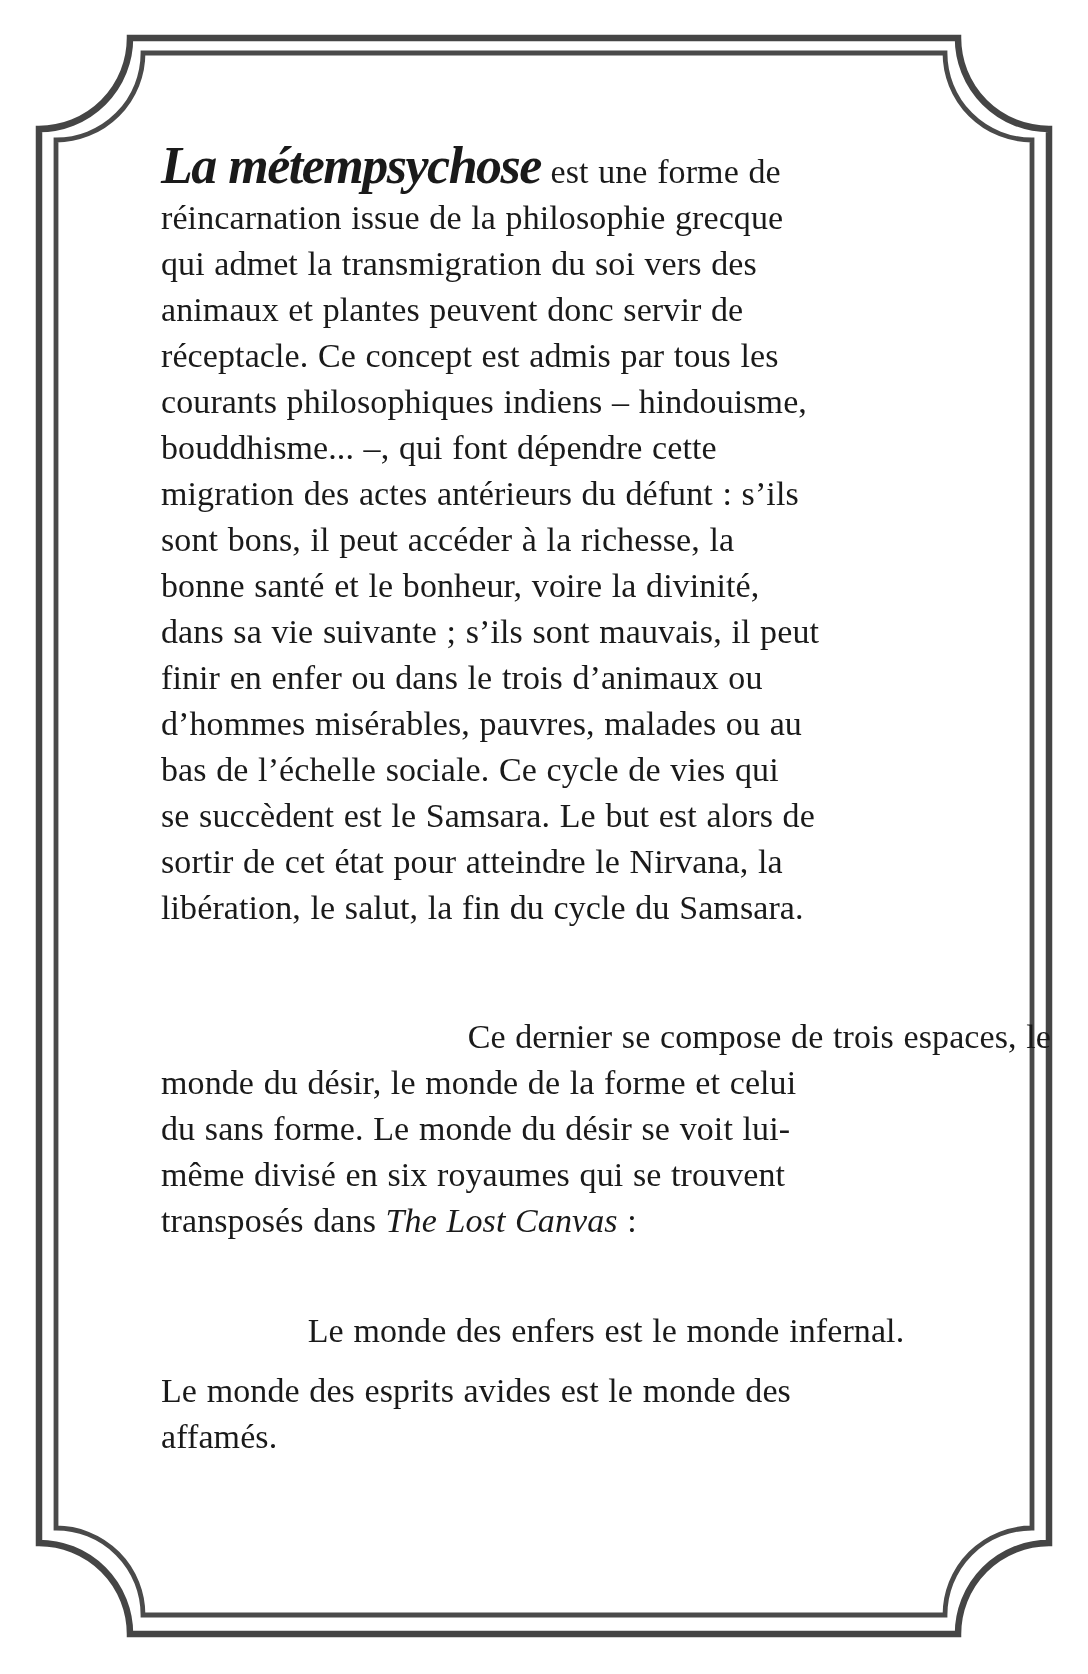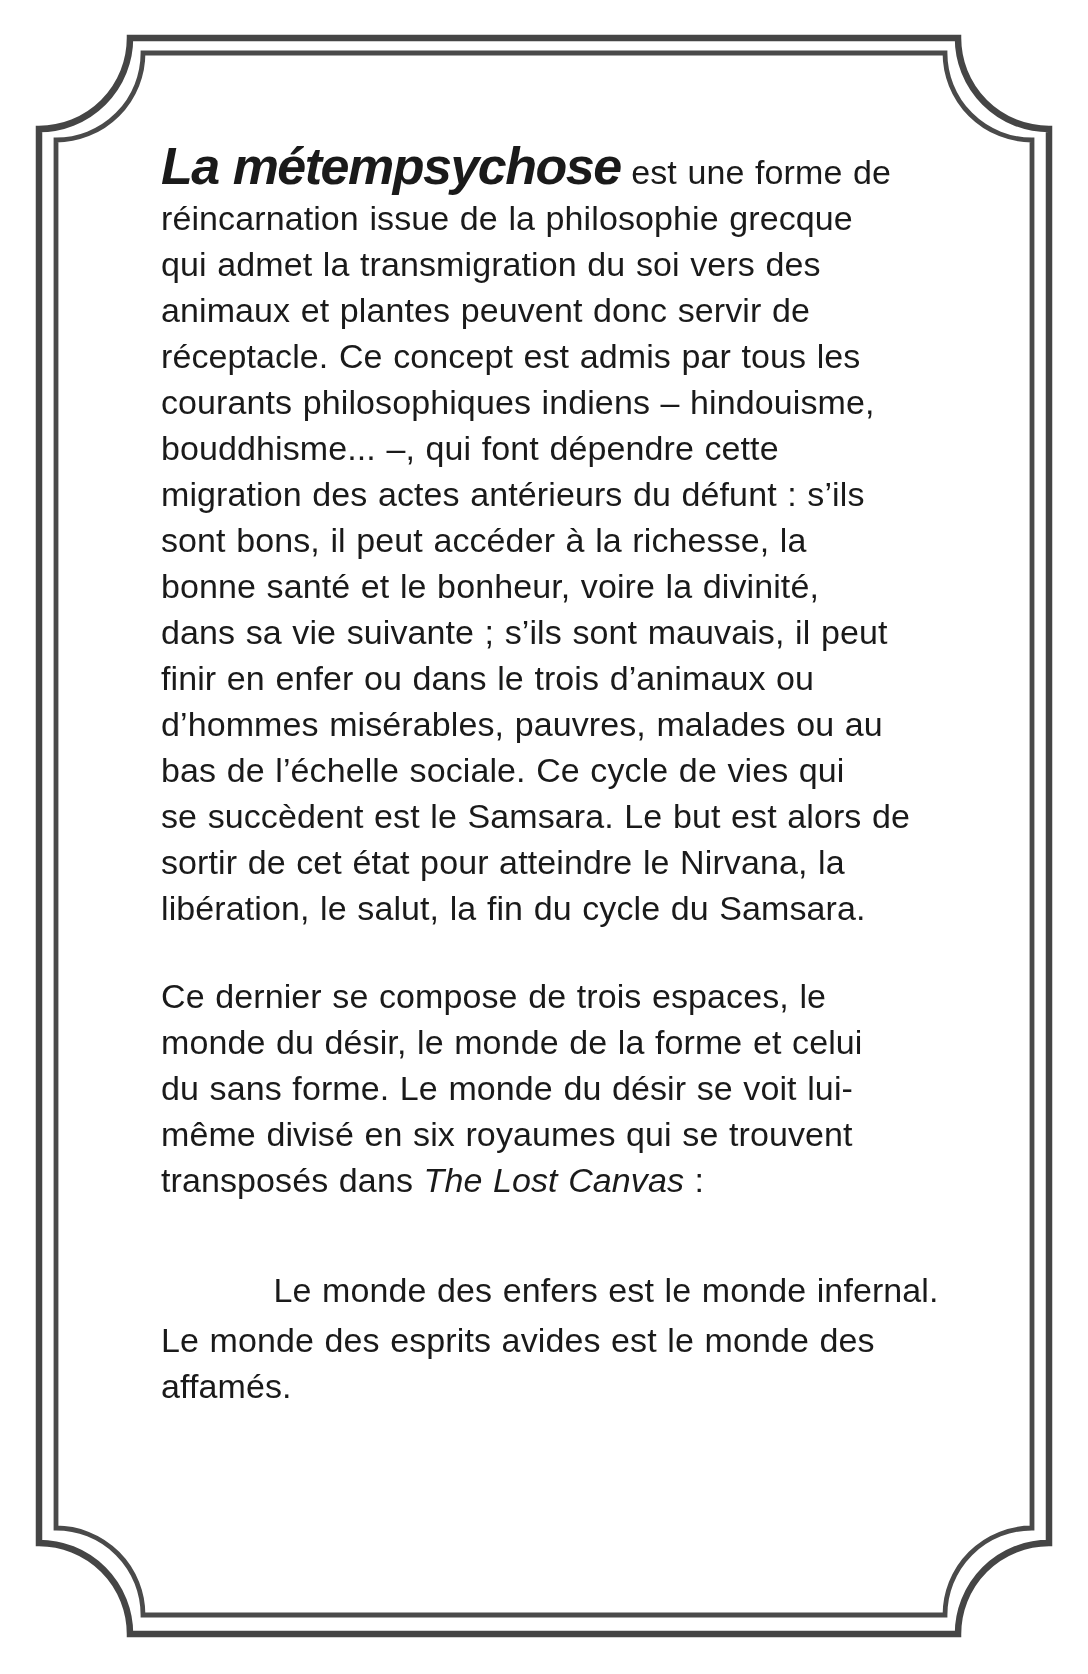--- a/index.html
+++ b/index.html
@@ -26,32 +26,33 @@
     left: 161px;
     top: 149px;
     width: 890px;
   }
   .line {
     font-size: 34px;
     line-height: 46px;
     white-space: nowrap;
     letter-spacing: 0.1px;
     word-spacing: 1px;
+    font-family: Liberation Serif, serif;
   }
   .head {
     font-size: 52px;
     font-weight: bold;
     font-style: italic;
     letter-spacing: -1.5px;
     line-height: 0;
   }
   .title-italic { font-style: italic; }
-  .mt-p2 { margin-top: 42px; }
+  .mt-p2 { margin-top: 83px; text-align: right; }
   .mt-p3 { margin-top: 64px; text-align: center; }
-  .mt-p4 { margin-top: 4px; }
+  .mt-p4 { margin-top: 14px; }
 </style>
 </head>
 <body>
 
 <div class="page">
 
   <svg class="frame-svg" viewBox="0 0 1088 1674" xmlns="http://www.w3.org/2000/svg">
     <path class="outer-rule" d="M 130 38 H 958 A 91 91 0 0 0 1049 129 V 1543 A 91 91 0 0 0 958 1634 H 130 A 91 91 0 0 0 39 1543 V 129 A 91 91 0 0 0 130 38 Z" stroke="#454545"></path>
     <path class="inner-rule" d="M 143 53 H 945 A 87 87 0 0 0 1032 140 V 1528 A 87 87 0 0 0 945 1615 H 143 A 87 87 0 0 0 56 1528 V 140 A 87 87 0 0 0 143 53 Z" stroke="#4a4a4a"></path>
   </svg>

